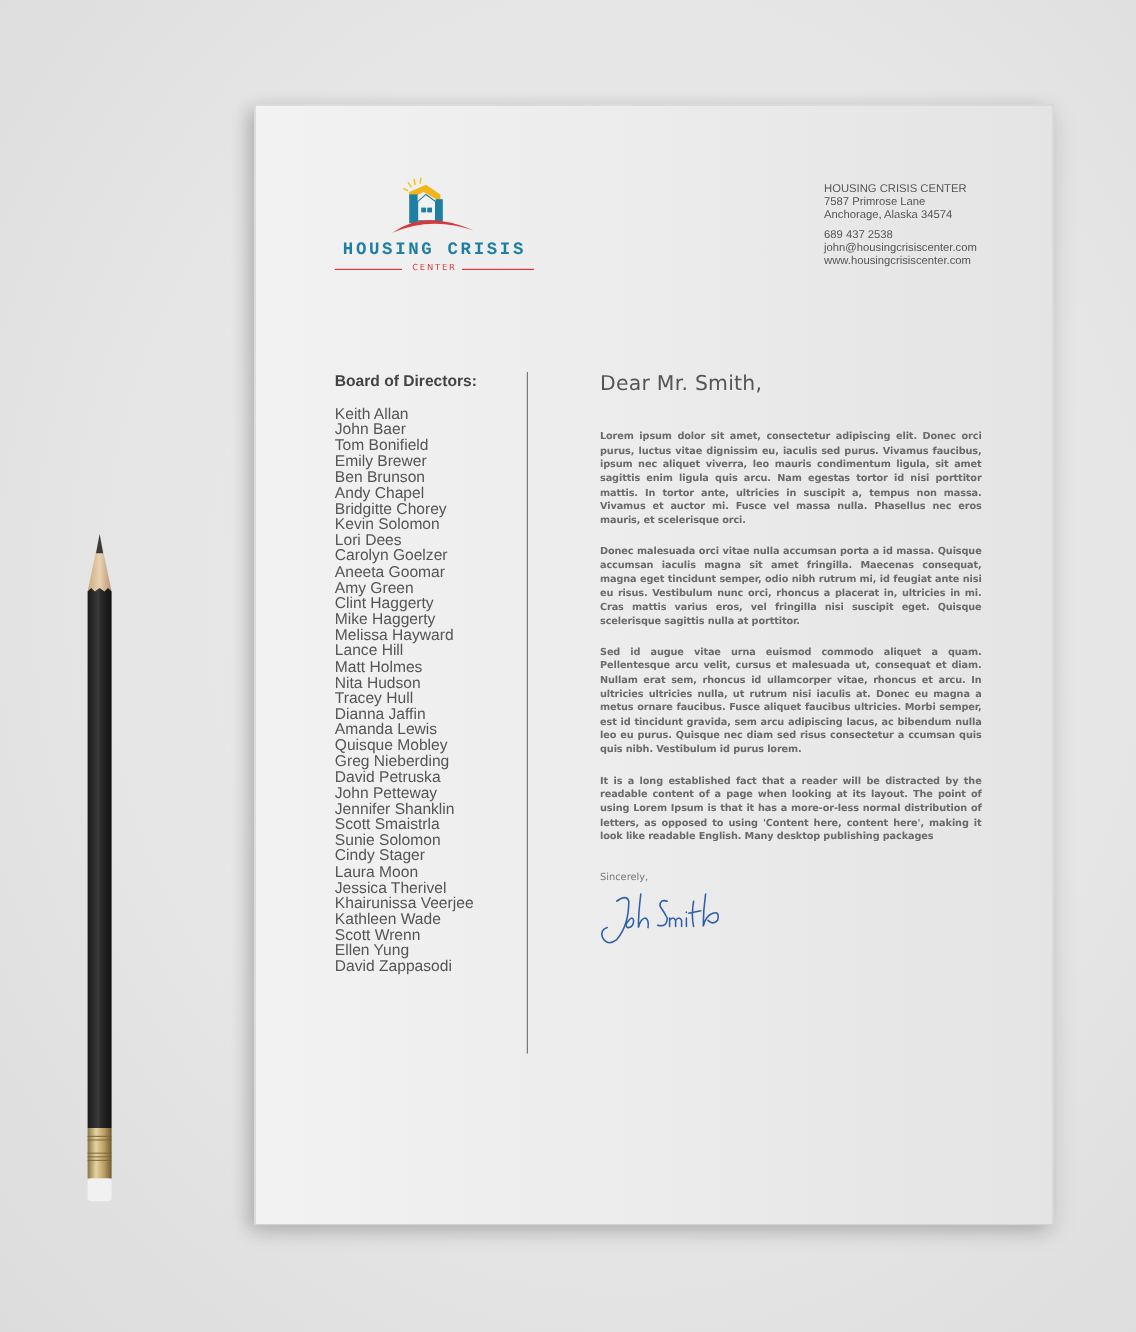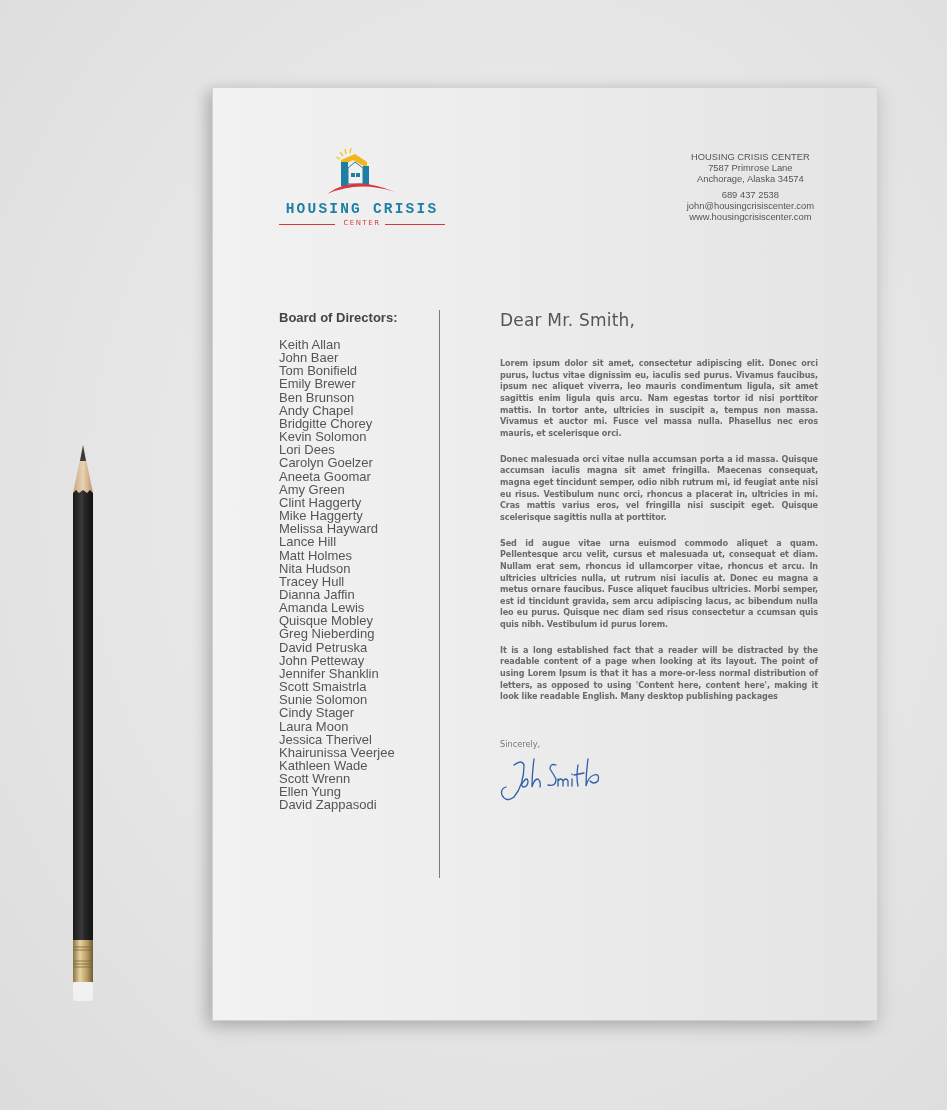--- a/index.html
+++ b/index.html
@@ -27,40 +27,40 @@
   }
   .logo-sub .line { position: absolute; top: 5px; height: 1px; background: #d9383b; }
   .logo-sub .l1 { left: 2px; width: 56px; }
   .logo-sub .l2 { right: 2px; width: 60px; }
   .logo-sub .txt {
     position: absolute; left: 0; width: 170px; top: 0; text-align: center;
     color: #d9383b; font-size: 7px; letter-spacing: 1.5px; font-family: "DejaVu Sans", sans-serif;
   }
   
   .address {
-    position: absolute; right: 63px; top: 63px; text-align: center;
+    position: absolute; right: 63px; top: 63px; text-align: left;
     color: #555; font-size: 9.4px; line-height: 11px;
   }
   .address .gap { height: 5px; }
   
   .board { position: absolute; left: 66px; top: 222px; width: 150px; color: #4a4a4a; font-size: 13px; }
   .board-title { font-weight: bold; color: #444; margin-bottom: 13px; }
   .officer { line-height: 13.5px; white-space: nowrap; }
   .officer b { color: #3e3e3e; }
   .members { margin-top: 3px; }
   .member { line-height: 13.15px; white-space: nowrap; color: #555; }
   .divider { position: absolute; left: 226px; top: 222px; width: 1px; height: 568px; background: #7a7a7a; }
   
   .letter { position: absolute; left: 287px; top: 222px; width: 318px; color: #666; }
   .greeting { font-size: 17px; color: #555; font-family: "DejaVu Sans", sans-serif; font-weight: normal; letter-spacing: 0.2px; margin: 0 0 28px 0; }
   .para {
     font-family: "DejaVu Sans", sans-serif; font-size: 8.1px; line-height: 11.65px;
     text-align: justify; margin: 0 0 14px 0; color: #6a6a6a; letter-spacing: -0.1px; font-weight: bold;
   }
-  .closing { font-family: "DejaVu Sans", sans-serif; font-size: 8.2px; color: #777; margin-top: 36px; }
+  .closing { font-family: "DejaVu Sans", sans-serif; font-size: 8.2px; color: #777; margin-top: 22px; }
   .signature { margin-top: 2px; width: 110px; height: 52px; }
   
   .pencil { position: absolute; left: 70px; top: 445px; width: 26px; height: 560px; }
 </style>
 </head>
 <body>
 
 <svg class="pencil" viewBox="0 0 26 560">
   <defs>
     <linearGradient id="body" x1="0" x2="1">

